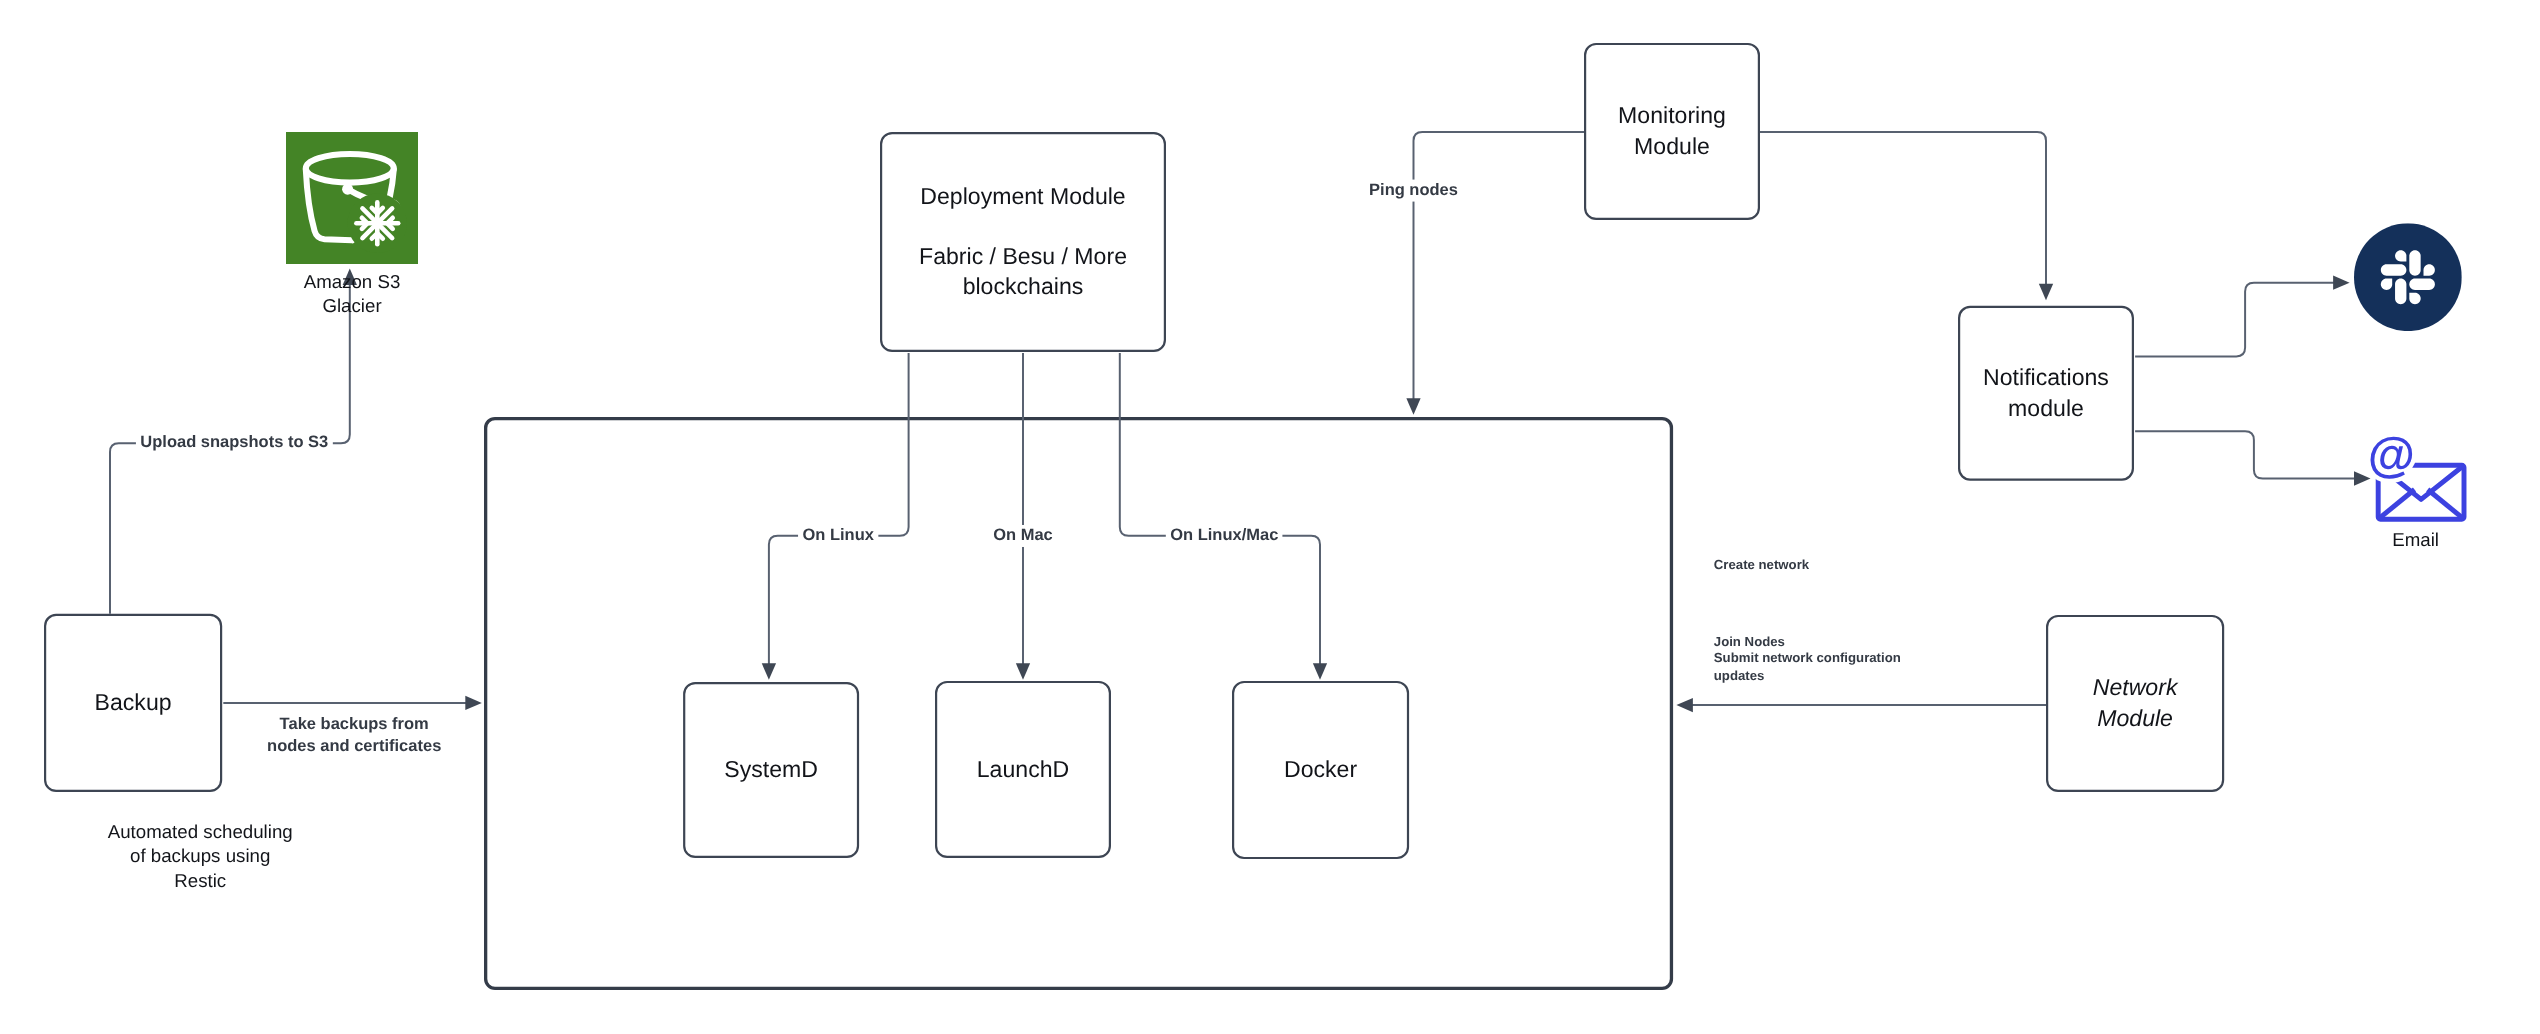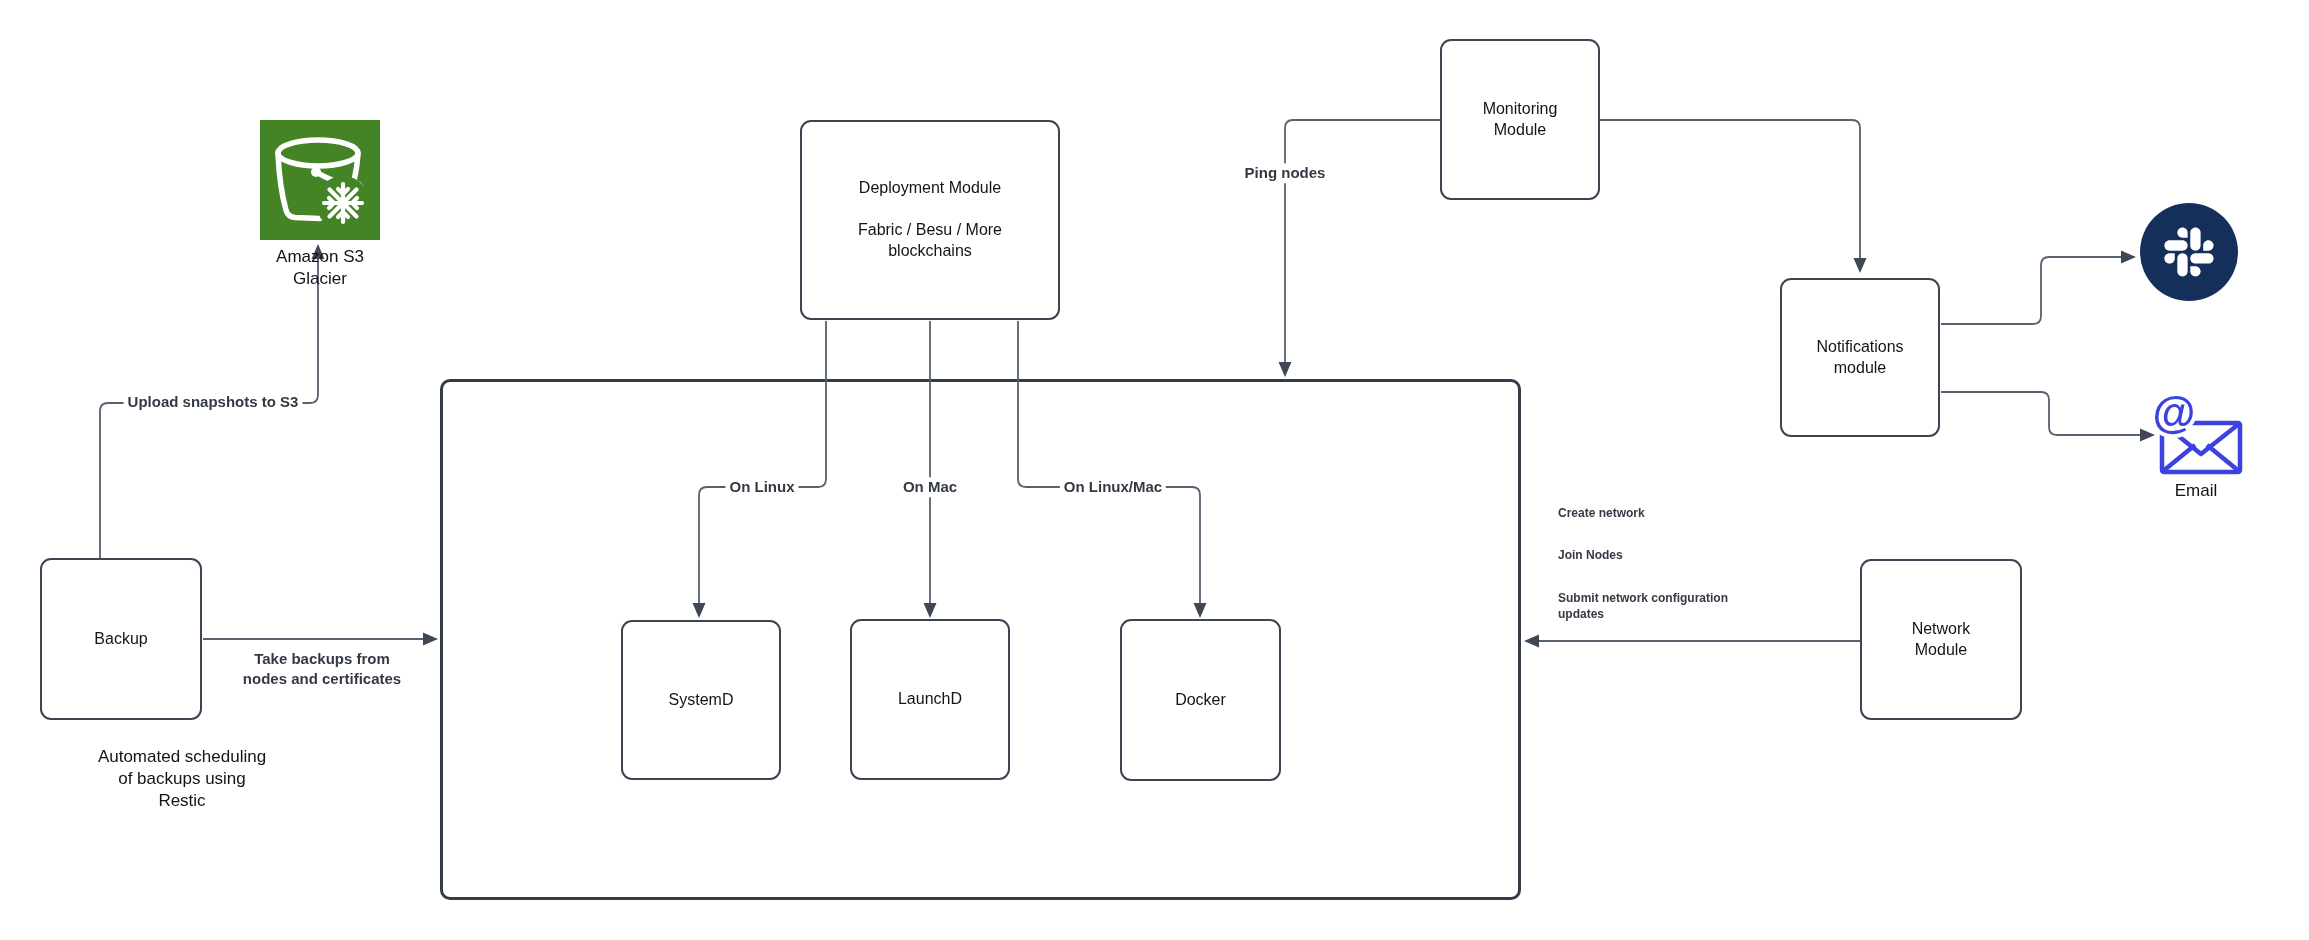--- a/index.html
+++ b/index.html
@@ -4,21 +4,21 @@
 <style>
   html,body{margin:0;padding:0;background:#ffffff;}
   #stage{
     position:relative;width:2309px;height:940px;background:#ffffff;overflow:hidden;
     font-family:"Liberation Sans","DejaVu Sans",sans-serif;
   }
   .node{
     position:absolute;box-sizing:border-box;background:#ffffff;
     border:2.5px solid #3d4553;border-radius:11px;
     display:flex;align-items:center;justify-content:center;
-    text-align:center;font-size:16px;color:#121419;line-height:1.3;
+    text-align:center;font-size:21px;color:#121419;line-height:1.3;
     white-space:pre-line;
   }
   .container-box{
     position:absolute;box-sizing:border-box;background:#ffffff;
     border:3.5px solid #343c49;border-radius:10px;
   }
   svg.overlay{position:absolute;left:0;top:0;pointer-events:none;}
   .edge-label{
     position:absolute;transform:translate(-50%,-50%);
     background:#ffffff;padding:0 4px;
@@ -133,21 +133,21 @@
   </div>
 
   <div class="node" style="left:1440px;top:39px;width:160px;height:161px;">
     <span>Monitoring
 Module</span>
   </div>
   <div class="node" style="left:1780px;top:278px;width:160px;height:159px;">
     <span>Notifications
 module</span>
   </div>
-  <div class="node" style="left:1860px;top:559px;width:162px;height:161px;">
+  <div class="node" style="left:1860px;top:559px;width:162px;height:161px;font-style:italic;">
     <span>Network
 Module</span>
   </div>
 
   <div class="icon-abs" style="left:2140px;top:203px;width:98px;height:98px;">
     <svg width="98" height="98" viewBox="0 0 98 98">
       <circle cx="49" cy="49" r="49" fill="#14305a"></circle>
       <g transform="translate(24.4 24.4) scale(0.4)" fill="#ffffff">
         <path d="M25.8,77.6c0,7.1-5.8,12.9-12.9,12.9S0,84.7,0,77.6s5.8-12.9,12.9-12.9h12.9V77.6z"></path>
         <path d="M32.3,77.6c0-7.1,5.8-12.9,12.9-12.9s12.9,5.8,12.9,12.9v32.3c0,7.1-5.8,12.9-12.9,12.9s-12.9-5.8-12.9-12.9V77.6z"></path>
@@ -176,17 +176,17 @@
 
   <div class="edge-label" style="left:213px;top:402px;">Upload snapshots to S3</div>
   <div class="edge-label" style="left:322px;top:668px;">Take backups from
 nodes and certificates</div>
   <div class="edge-label" style="left:762px;top:487px;">On Linux</div>
   <div class="edge-label" style="left:930px;top:487px;">On Mac</div>
   <div class="edge-label" style="left:1113px;top:487px;">On Linux/Mac</div>
   <div class="edge-label" style="left:1285px;top:173px;">Ping nodes</div>
 
   <div class="side-label" style="left:1558px;top:506px;">Create network</div>
-  <div class="side-label" style="left:1558px;top:548px;">Join Nodes</div>
+  <div class="side-label" style="left:1558px;top:576px;">Join Nodes</div>
   <div class="side-label" style="left:1558px;top:591px;">Submit network configuration
 updates</div>
 
 </div>
 
 </body></html>

